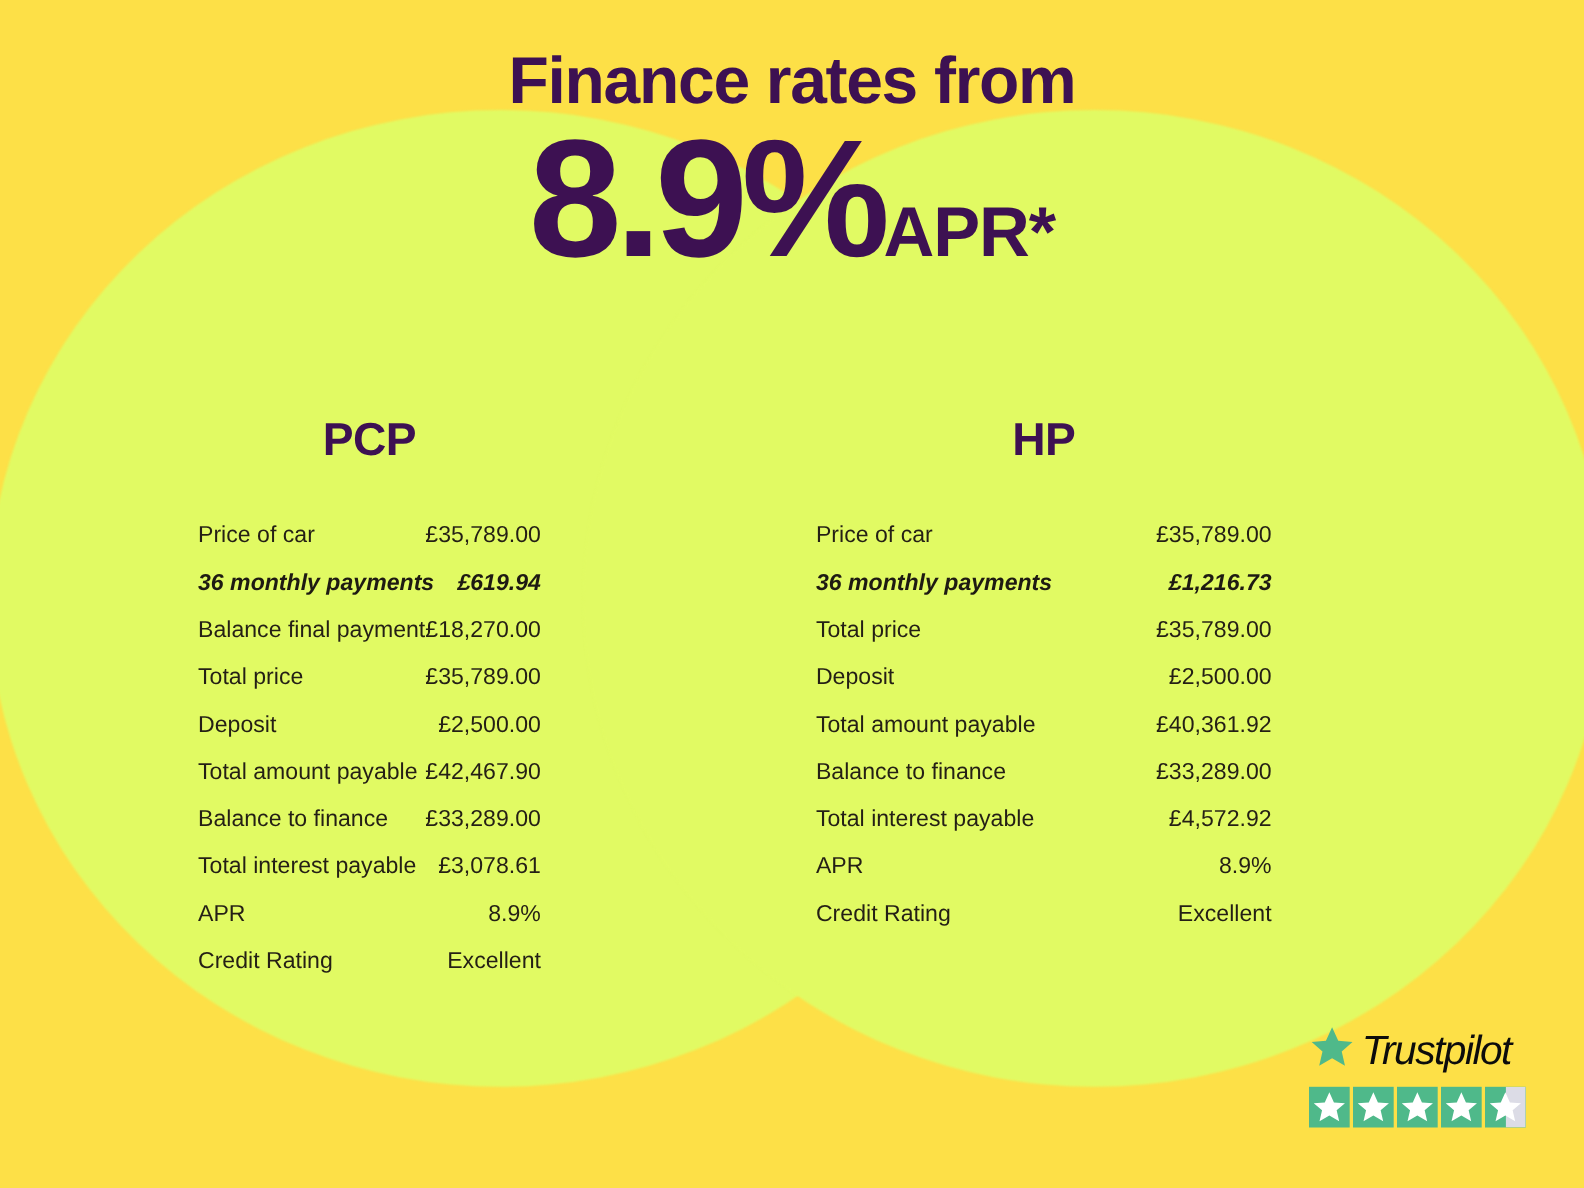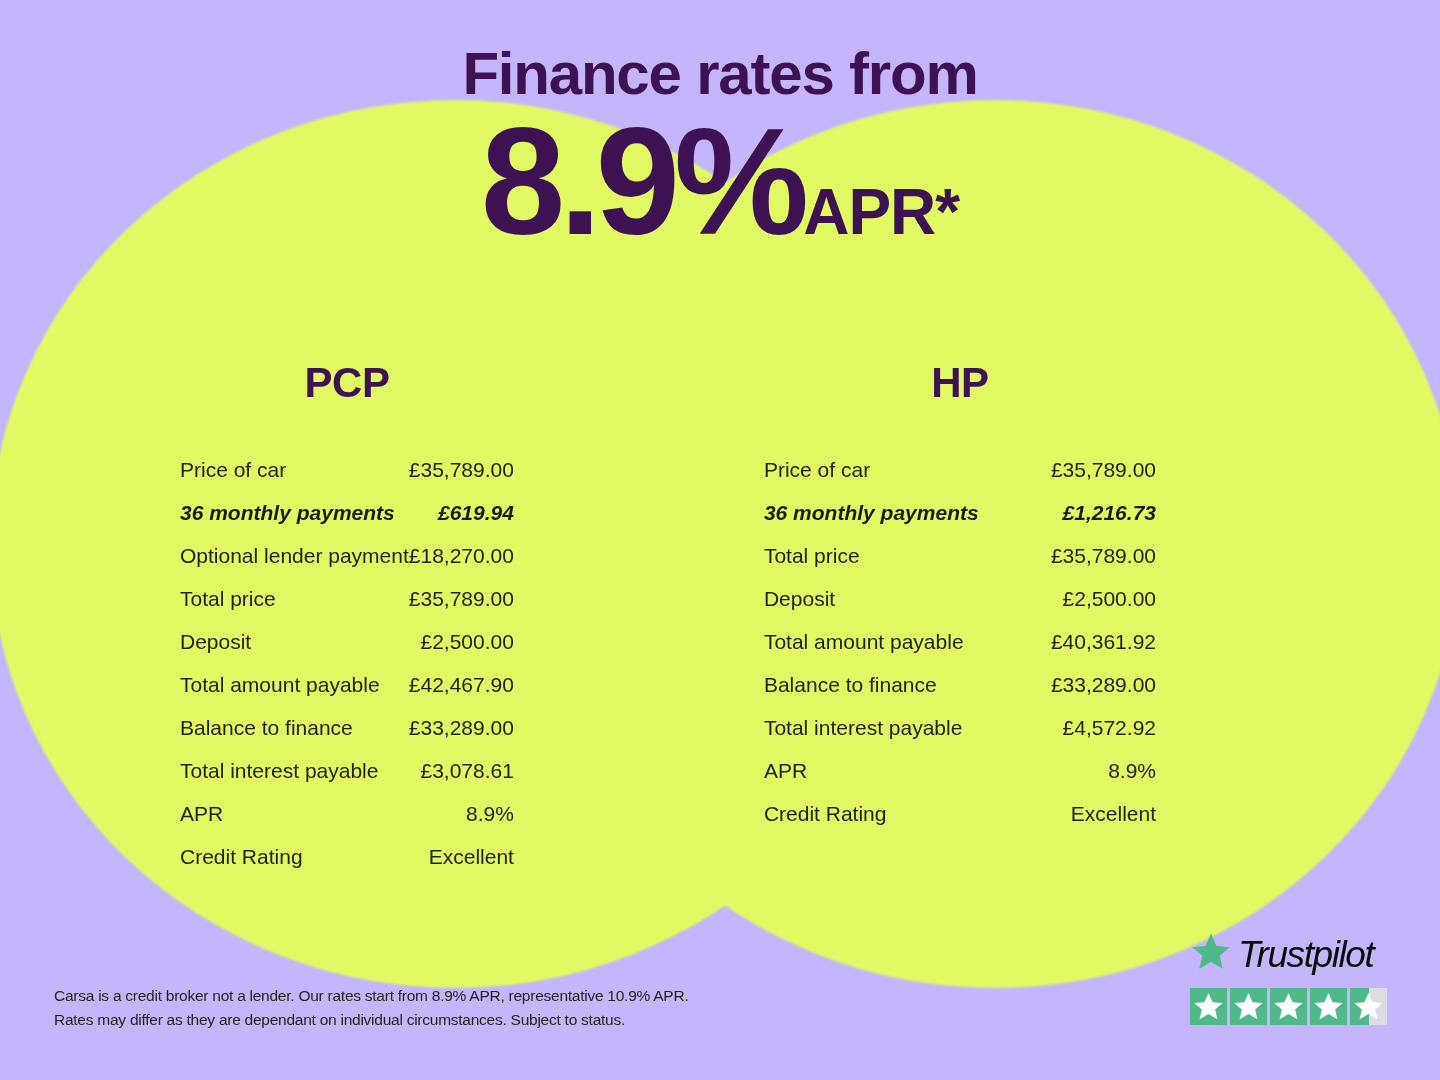--- a/index.html
+++ b/index.html
@@ -5,21 +5,21 @@
   html, body {
     margin: 0;
     padding: 0;
     background: #ffffff;
   }
   #page {
     position: relative;
     width: 1440px;
     height: 1080px;
     overflow: hidden;
-    background: #c4b5fd;
+    background: #fde047;
     font-family: "Liberation Sans", sans-serif;
   }
 
   
   .blob {
     position: absolute;
     border-radius: 50%;
     background: #e1fa63;
     filter: blur(1px);
   }
@@ -62,21 +62,21 @@
     font-size: 64px;
     font-weight: 700;
     letter-spacing: -1px;
     vertical-align: baseline;
   }
 
   
   #tables {
     position: absolute;
     left: 0;
-    top: 362px;
+    top: 379px;
     width: 1228px;
     z-index: 6;
     display: flex;
     justify-content: flex-end;
   }
   .finance-col {
     width: 720px;
     box-sizing: border-box;
   }
   .finance-col.pcp { padding: 0 140px 0 180px; }
@@ -198,21 +198,21 @@
       <div>
         <div class="rate-row">
           <span class="rate-label">Price of car</span>
           <span class="rate-value">£35,789.00</span>
         </div>
         <div class="rate-row bold">
           <span class="rate-label">36 monthly payments</span>
           <span class="rate-value">£619.94</span>
         </div>
         <div class="rate-row">
-          <span class="rate-label">Optional lender payment</span>
+          <span class="rate-label">Balance final payment</span>
           <span class="rate-value">£18,270.00</span>
         </div>
         <div class="rate-row">
           <span class="rate-label">Total price</span>
           <span class="rate-value">£35,789.00</span>
         </div>
         <div class="rate-row">
           <span class="rate-label">Deposit</span>
           <span class="rate-value">£2,500.00</span>
         </div>
@@ -276,24 +276,20 @@
         </div>
         <div class="rate-row">
           <span class="rate-label">Credit Rating</span>
           <span class="rate-value">Excellent</span>
         </div>
       </div>
     </div>
 
   </div>
 
-  <div id="disclaimer">
-    <p>Carsa is a credit broker not a lender. Our rates start from 8.9% APR, representative 10.9% APR.</p>
-    <p>Rates may differ as they are dependant on individual circumstances. Subject to status.</p>
-  </div>
 
   <div id="trustpilot">
     <div id="tp-wordmark">
       <span>
         <svg width="42" height="42" viewBox="0 0 24 24" aria-hidden="true">
           <polygon fill="#4fb98a" points="12,1.6 15.2,8.6 22.6,9.3 17,14.2 18.7,21.6 12,17.7 5.3,21.6 7,14.2 1.4,9.3 8.8,8.6"></polygon>
         </svg>
       </span>
       <span id="tp-name">Trustpilot</span>
     </div>

